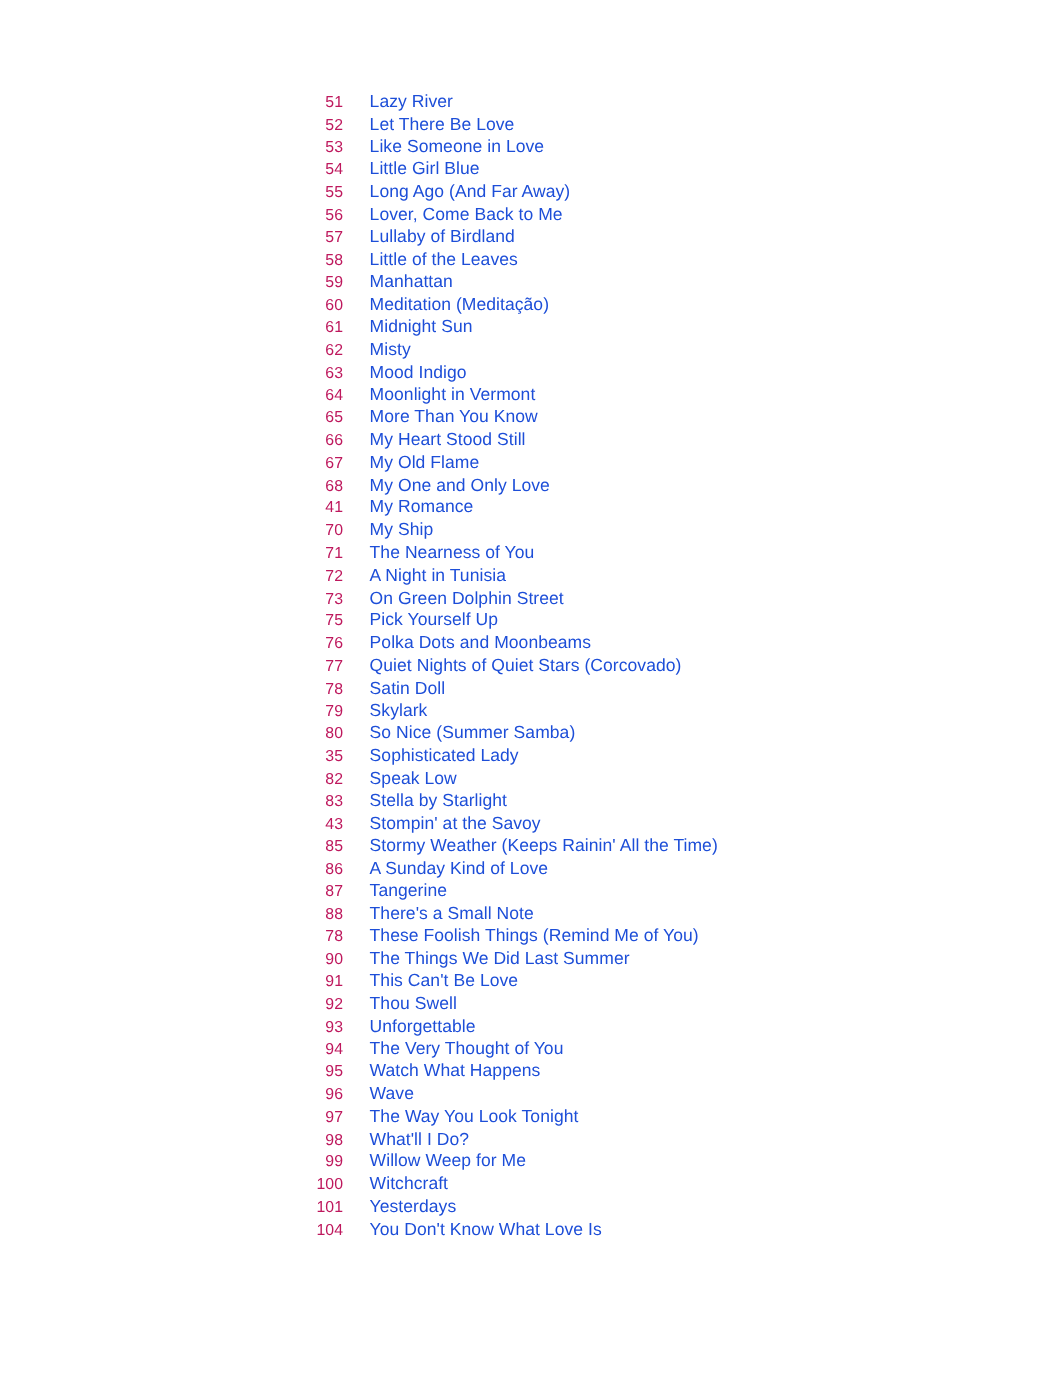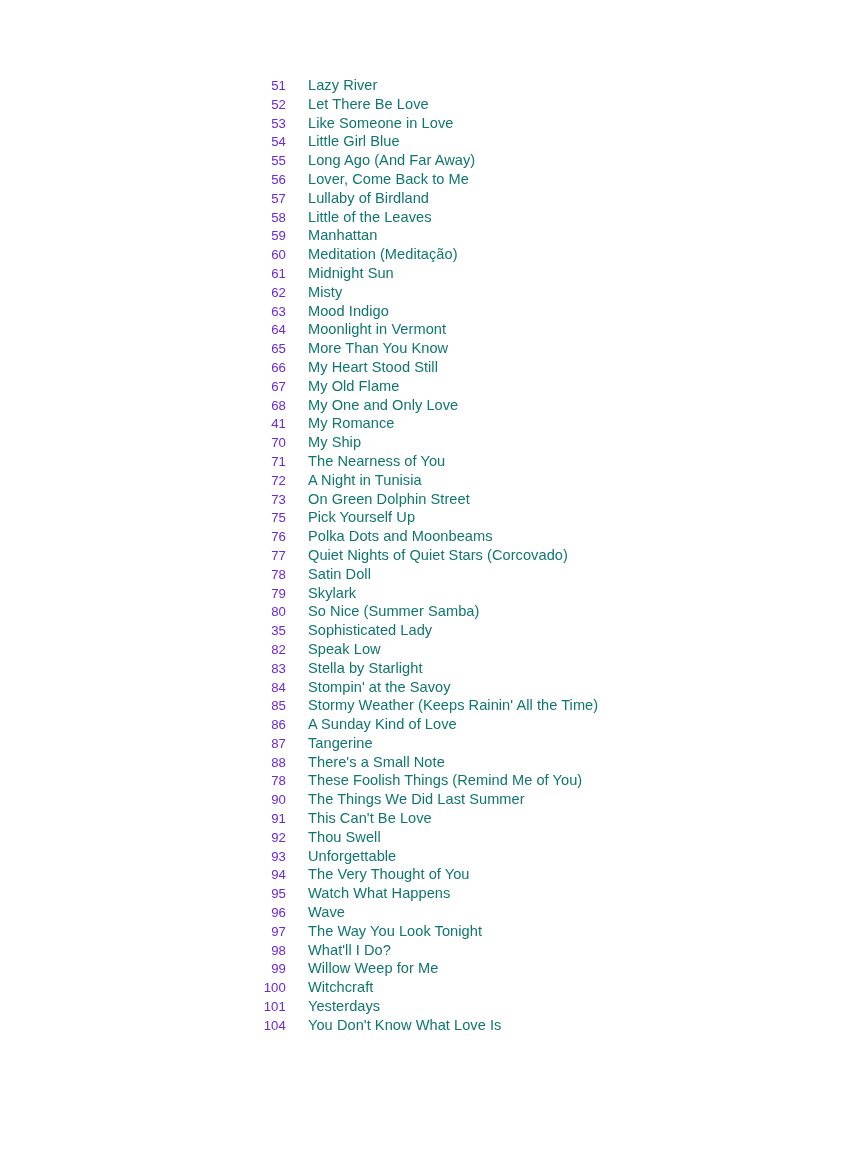--- a/index.html
+++ b/index.html
@@ -32,28 +32,28 @@
     align-items: baseline;
     height: 18.8px;
     line-height: 18.8px;
   }
   .toc-num {
     width: 286px;
     text-align: right;
     padding-right: 0;
     font-size: 13.2px;
     letter-spacing: 0.1px;
-    color: #6d28d9;
+    color: #be185d;
     flex: 0 0 auto;
   }
   .toc-title {
     margin-left: 22px;
     font-size: 14.6px;
     letter-spacing: 0.05px;
-    color: #0f766e;
+    color: #1d4ed8;
     white-space: nowrap;
     flex: 0 0 auto;
   }
 </style>
 </head>
 <body>
 
 <div class="page">
   <ul class="toc-list" id="toc-list">
       <li class="toc-row">
@@ -178,21 +178,21 @@
       </li>
       <li class="toc-row">
         <span class="toc-num">82</span>
         <span class="toc-title">Speak Low</span>
       </li>
       <li class="toc-row">
         <span class="toc-num">83</span>
         <span class="toc-title">Stella by Starlight</span>
       </li>
       <li class="toc-row">
-        <span class="toc-num">84</span>
+        <span class="toc-num">43</span>
         <span class="toc-title">Stompin' at the Savoy</span>
       </li>
       <li class="toc-row">
         <span class="toc-num">85</span>
         <span class="toc-title">Stormy Weather (Keeps Rainin' All the Time)</span>
       </li>
       <li class="toc-row">
         <span class="toc-num">86</span>
         <span class="toc-title">A Sunday Kind of Love</span>
       </li>

